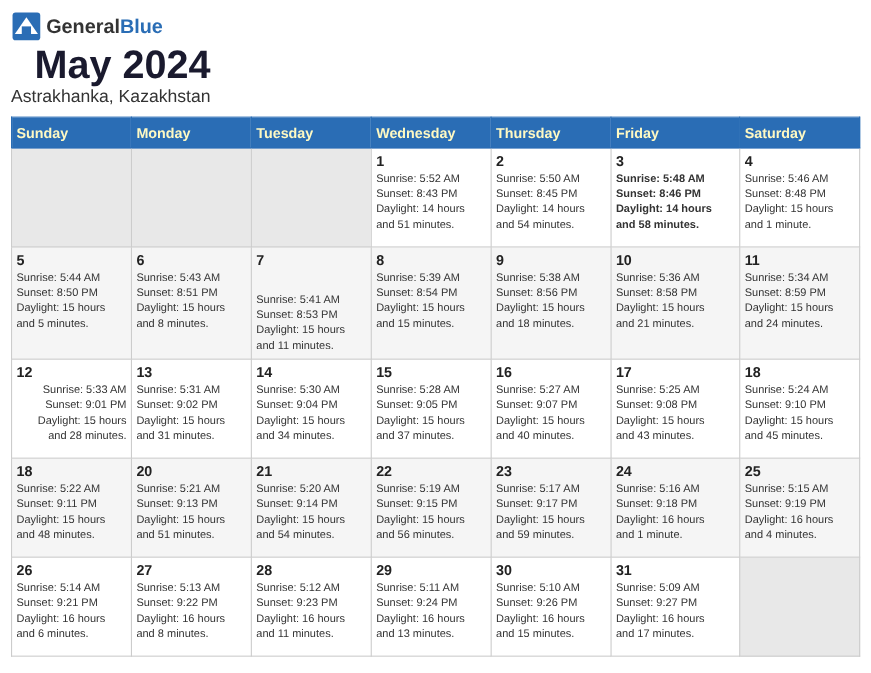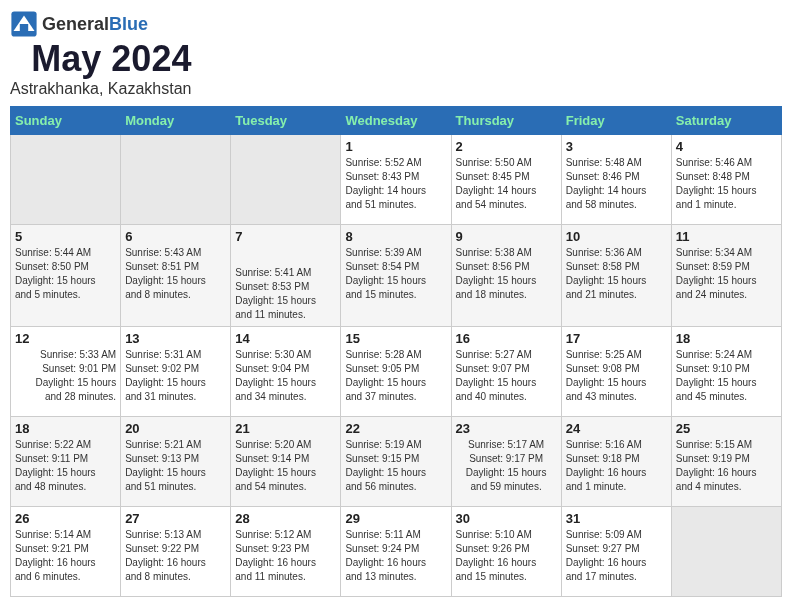--- a/index.html
+++ b/index.html
@@ -48,21 +48,21 @@
       font-size: 16px;
       color: #333;
     }
     table {
       width: 100%;
       border-collapse: collapse;
       font-size: 11px;
     }
     thead tr th {
       background-color: #2a6db5;
-      color: #86efac;
+      color: #fef9c3;
       padding: 6px 4px;
       text-align: left;
       font-size: 13px;
       font-weight: bold;
       border: 1px solid #2a6db5;
     }
     tbody tr td {
       border: 1px solid #ccc;
       padding: 4px;
       vertical-align: top;
@@ -137,21 +137,21 @@
         </td>
         <td>
           <span class="day-num">2</span>
           <div class="day-info" style="white-space: pre-line;">Sunrise: 5:50 AM
 Sunset: 8:45 PM
 Daylight: 14 hours
 and 54 minutes.</div>
         </td>
         <td>
           <span class="day-num">3</span>
-          <div class="day-info" style="white-space: pre-line;">Sunrise: 5:48 AM
+          <div class="day-info" style="white-space: pre-line; font-weight: bold;">Sunrise: 5:48 AM
 Sunset: 8:46 PM
 Daylight: 14 hours
 and 58 minutes.</div>
         </td>
         <td>
           <span class="day-num">4</span>
           <div class="day-info" style="white-space: pre-line;">Sunrise: 5:46 AM
 Sunset: 8:48 PM
 Daylight: 15 hours
 and 1 minute.</div>
@@ -283,21 +283,21 @@
         </td>
         <td>
           <span class="day-num">22</span>
           <div class="day-info" style="white-space: pre-line;">Sunrise: 5:19 AM
 Sunset: 9:15 PM
 Daylight: 15 hours
 and 56 minutes.</div>
         </td>
         <td>
           <span class="day-num">23</span>
-          <div class="day-info" style="white-space: pre-line; text-align: center;">Sunrise: 5:17 AM
+          <div class="day-info" style="white-space: pre-line;">Sunrise: 5:17 AM
 Sunset: 9:17 PM
 Daylight: 15 hours
 and 59 minutes.</div>
         </td>
         <td>
           <span class="day-num">24</span>
           <div class="day-info" style="white-space: pre-line;">Sunrise: 5:16 AM
 Sunset: 9:18 PM
 Daylight: 16 hours
 and 1 minute.</div>

